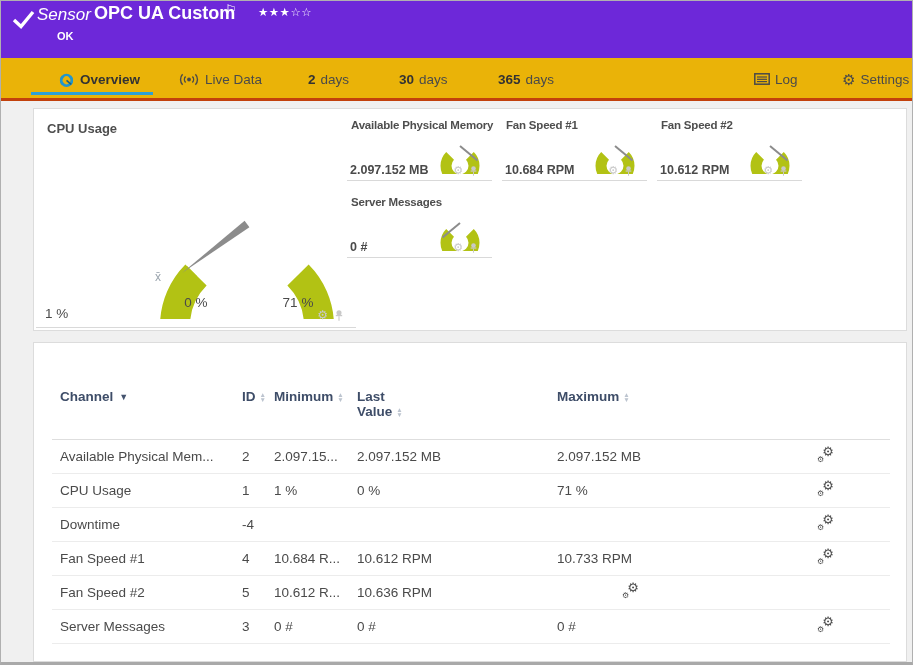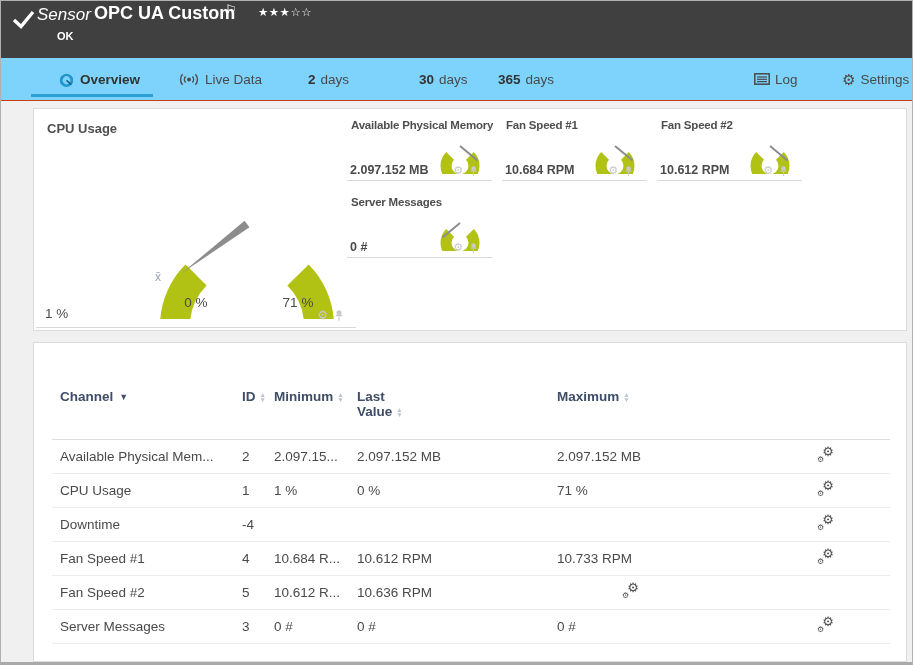--- a/index.html
+++ b/index.html
@@ -1,30 +1,30 @@
 <!DOCTYPE html>
 <html><head>
 <meta charset="utf-8">
 <style>
   html,body{margin:0;padding:0;background:#fff;}
   .window{position:relative;width:913px;height:665px;box-sizing:border-box;
     border:1px solid #b0b0b0;border-bottom:3px solid #a9a9a9;overflow:hidden;
     background:#f0f0f0;font-family:"Liberation Sans",sans-serif;-webkit-font-smoothing:antialiased;}
 
   
-  .sensor-header{position:relative;height:57px;background:#404040;}
+  .sensor-header{position:relative;height:57px;background:#6d28d9;}
   .check-icon{position:absolute;left:11px;top:9px;}
   .sensor-kind{position:absolute;left:36px;top:4px;font-size:17px;font-style:italic;color:#fff;}
   .sensor-name{position:absolute;left:93px;top:2px;font-size:18px;font-weight:bold;color:#fff;}
   .flag-icon{position:absolute;left:224px;top:1px;font-size:13px;color:#fff;}
   .stars{position:absolute;left:257px;top:4px;font-size:11.5px;color:#fff;letter-spacing:.5px;cursor:pointer;}
   .status-ok{position:absolute;left:56px;top:29px;font-size:11px;font-weight:bold;color:#fff;}
 
   
-  .tabbar{position:relative;height:43px;background:#7dd3fc;border-bottom:1px solid #c2410c;box-sizing:border-box;}
+  .tabbar{position:relative;height:43px;background:#eab308;border-bottom:3px solid #c2410c;box-sizing:border-box;}
   .tab{position:absolute;top:0;height:42px;display:flex;align-items:center;gap:5px;
     font-size:13.5px;color:#4a4a4a;cursor:pointer;white-space:nowrap;}
   .tab b{color:#333;}
   .tab.active{font-weight:bold;color:#333;}
   .tab-underline{position:absolute;left:30px;bottom:3px;width:122px;height:3px;background:#2da0d6;}
   .tab svg{display:block;}
   .gear-glyph{font-style:normal;line-height:1;}
   .tab .gear-glyph{font-size:15px;color:#4a4a4a;}
 
   
@@ -108,21 +108,21 @@
         <path d="M4.6 1.3 A7.6 7.6 0 0 0 4.6 11.7" stroke="#4a4a4a" stroke-width="1.4" fill="none"></path>
         <path d="M14.4 3.5 A4.4 4.4 0 0 1 14.4 9.5" stroke="#4a4a4a" stroke-width="1.4" fill="none"></path>
         <path d="M17.4 1.3 A7.6 7.6 0 0 1 17.4 11.7" stroke="#4a4a4a" stroke-width="1.4" fill="none"></path>
       </svg>
       <span>Live Data</span>
     </div>
     <div class="tab" style="left:307px">
       <b>2</b>
       <span>days</span>
     </div>
-    <div class="tab" style="left:418px">
+    <div class="tab" style="left:398px">
       <b>30</b>
       <span>days</span>
     </div>
     <div class="tab" style="left:497px">
       <b>365</b>
       <span>days</span>
     </div>
     <div class="tab" style="left:753px">
       <svg width="16" height="12" viewBox="0 0 16 12">
         <rect x="0.8" y="0.8" width="14.4" height="10.4" stroke="#4a4a4a" stroke-width="1.5" fill="none"></rect>

